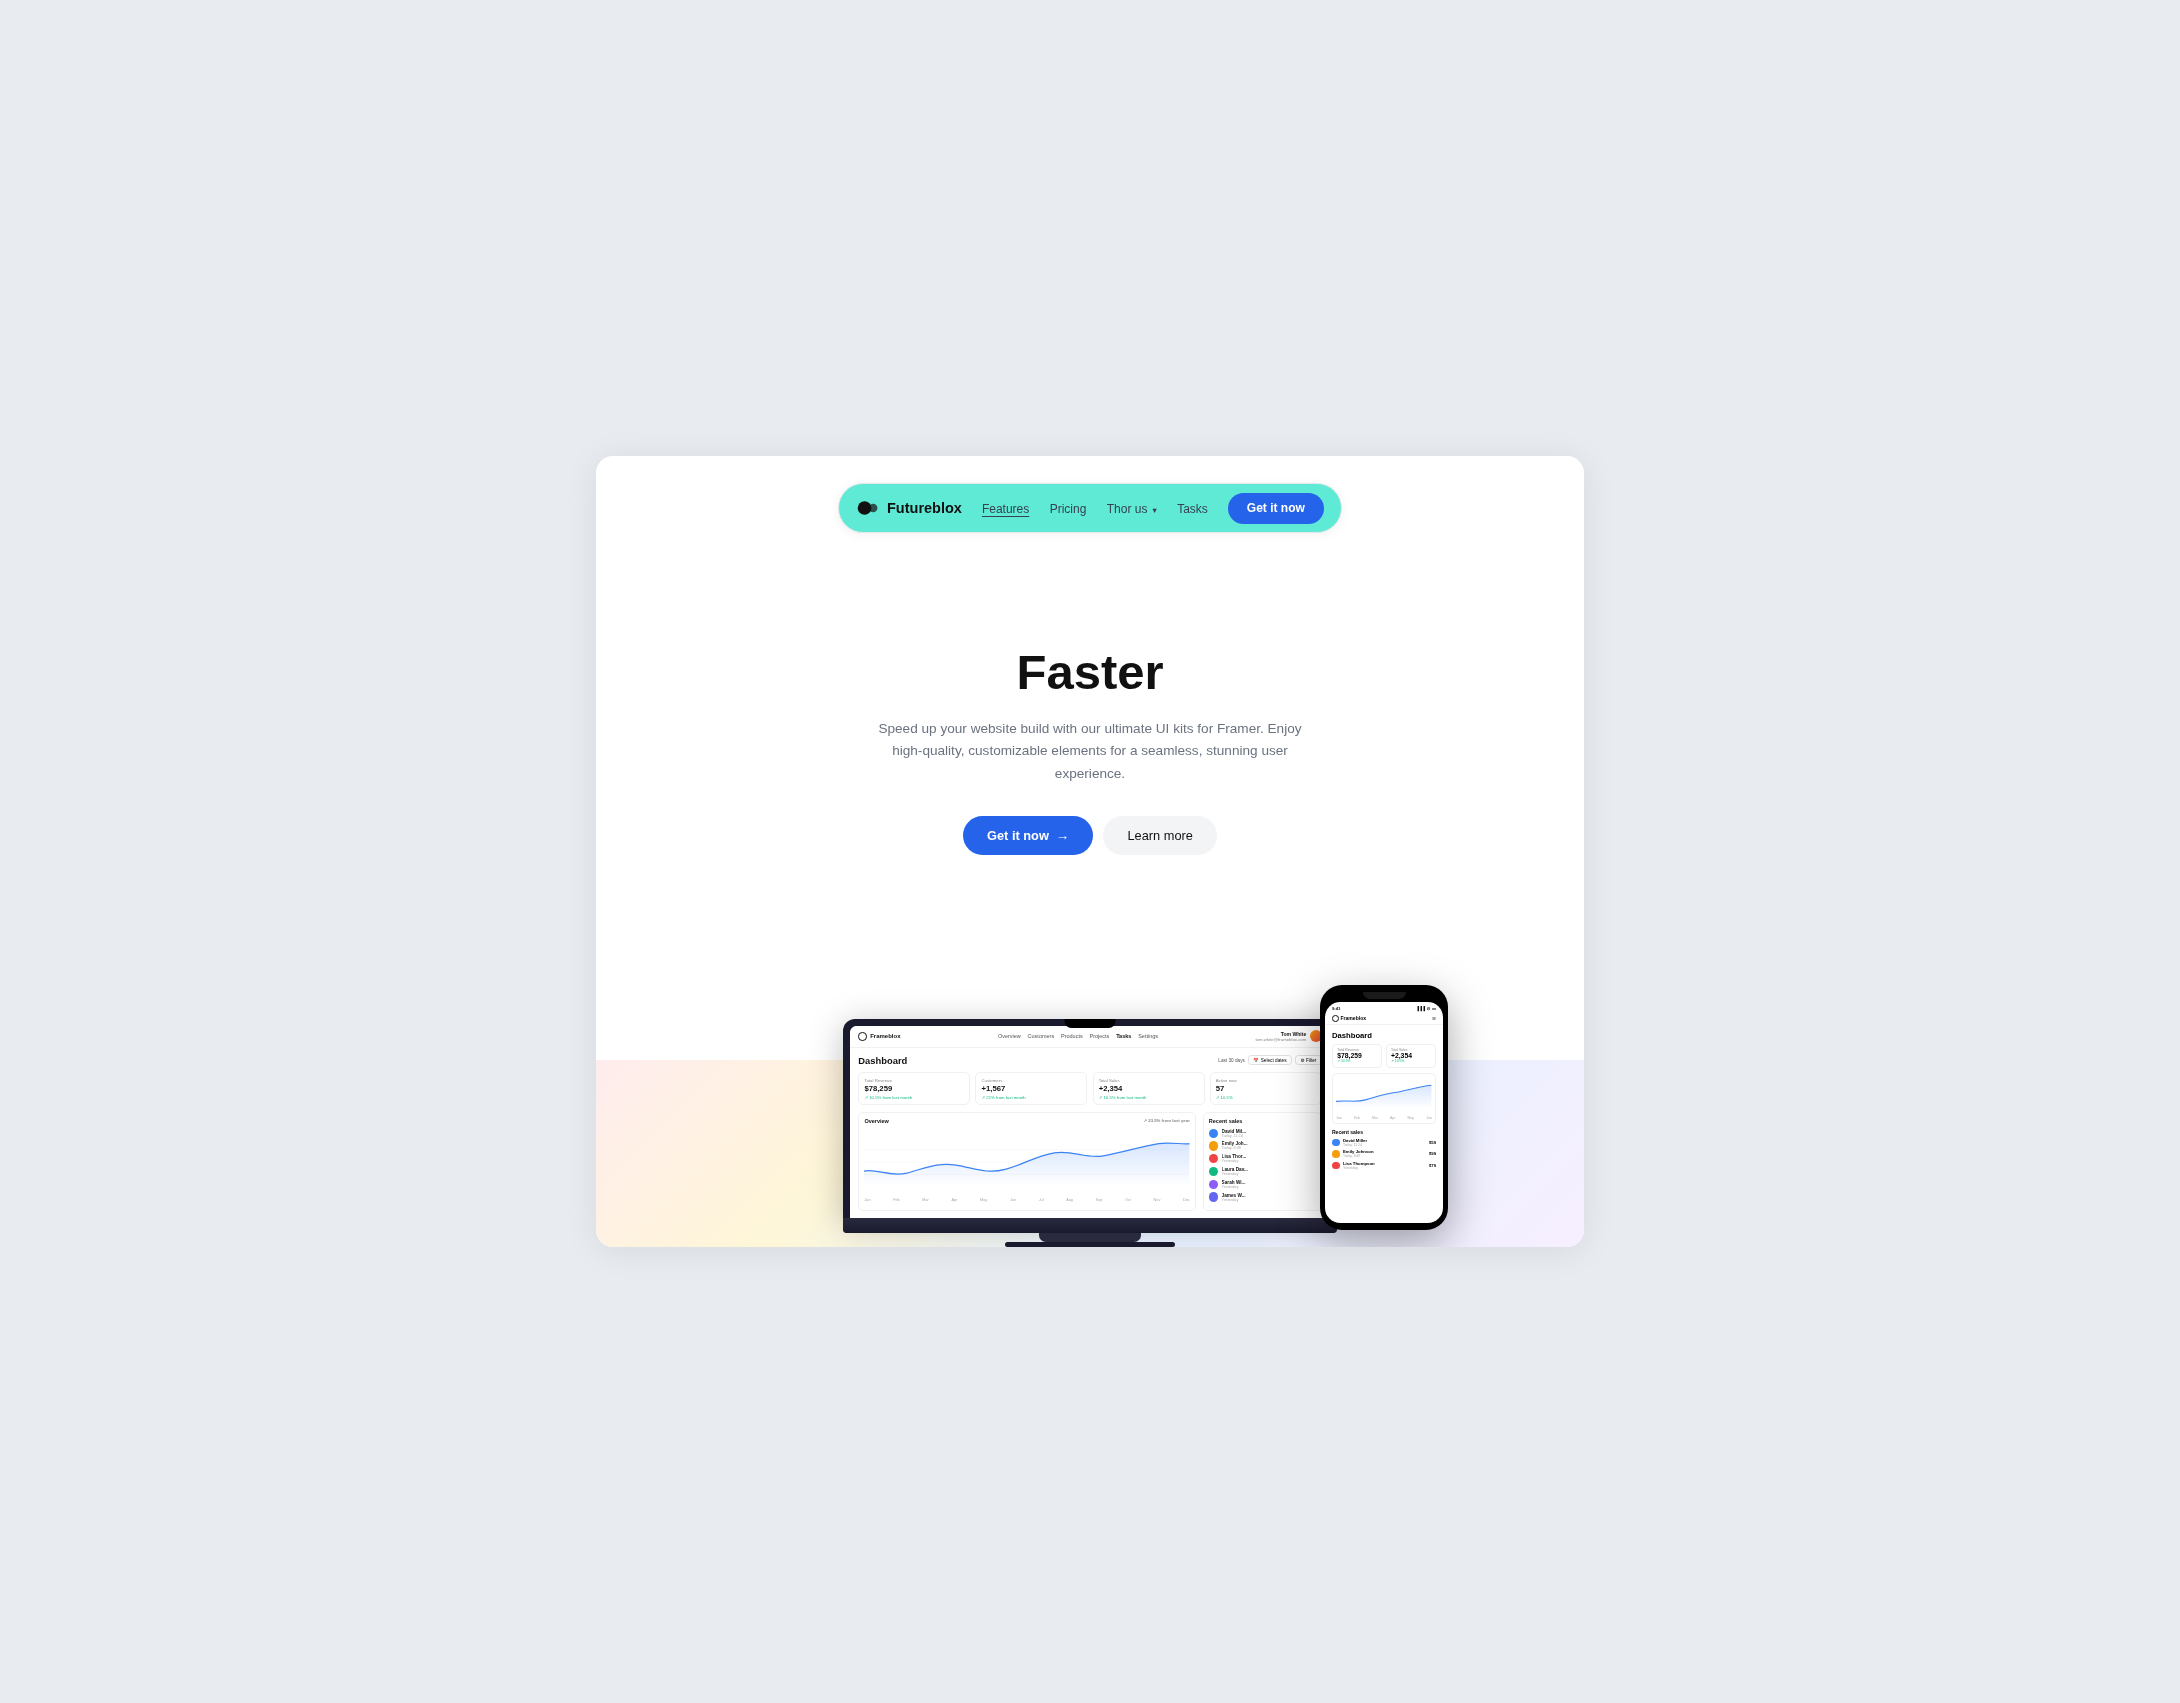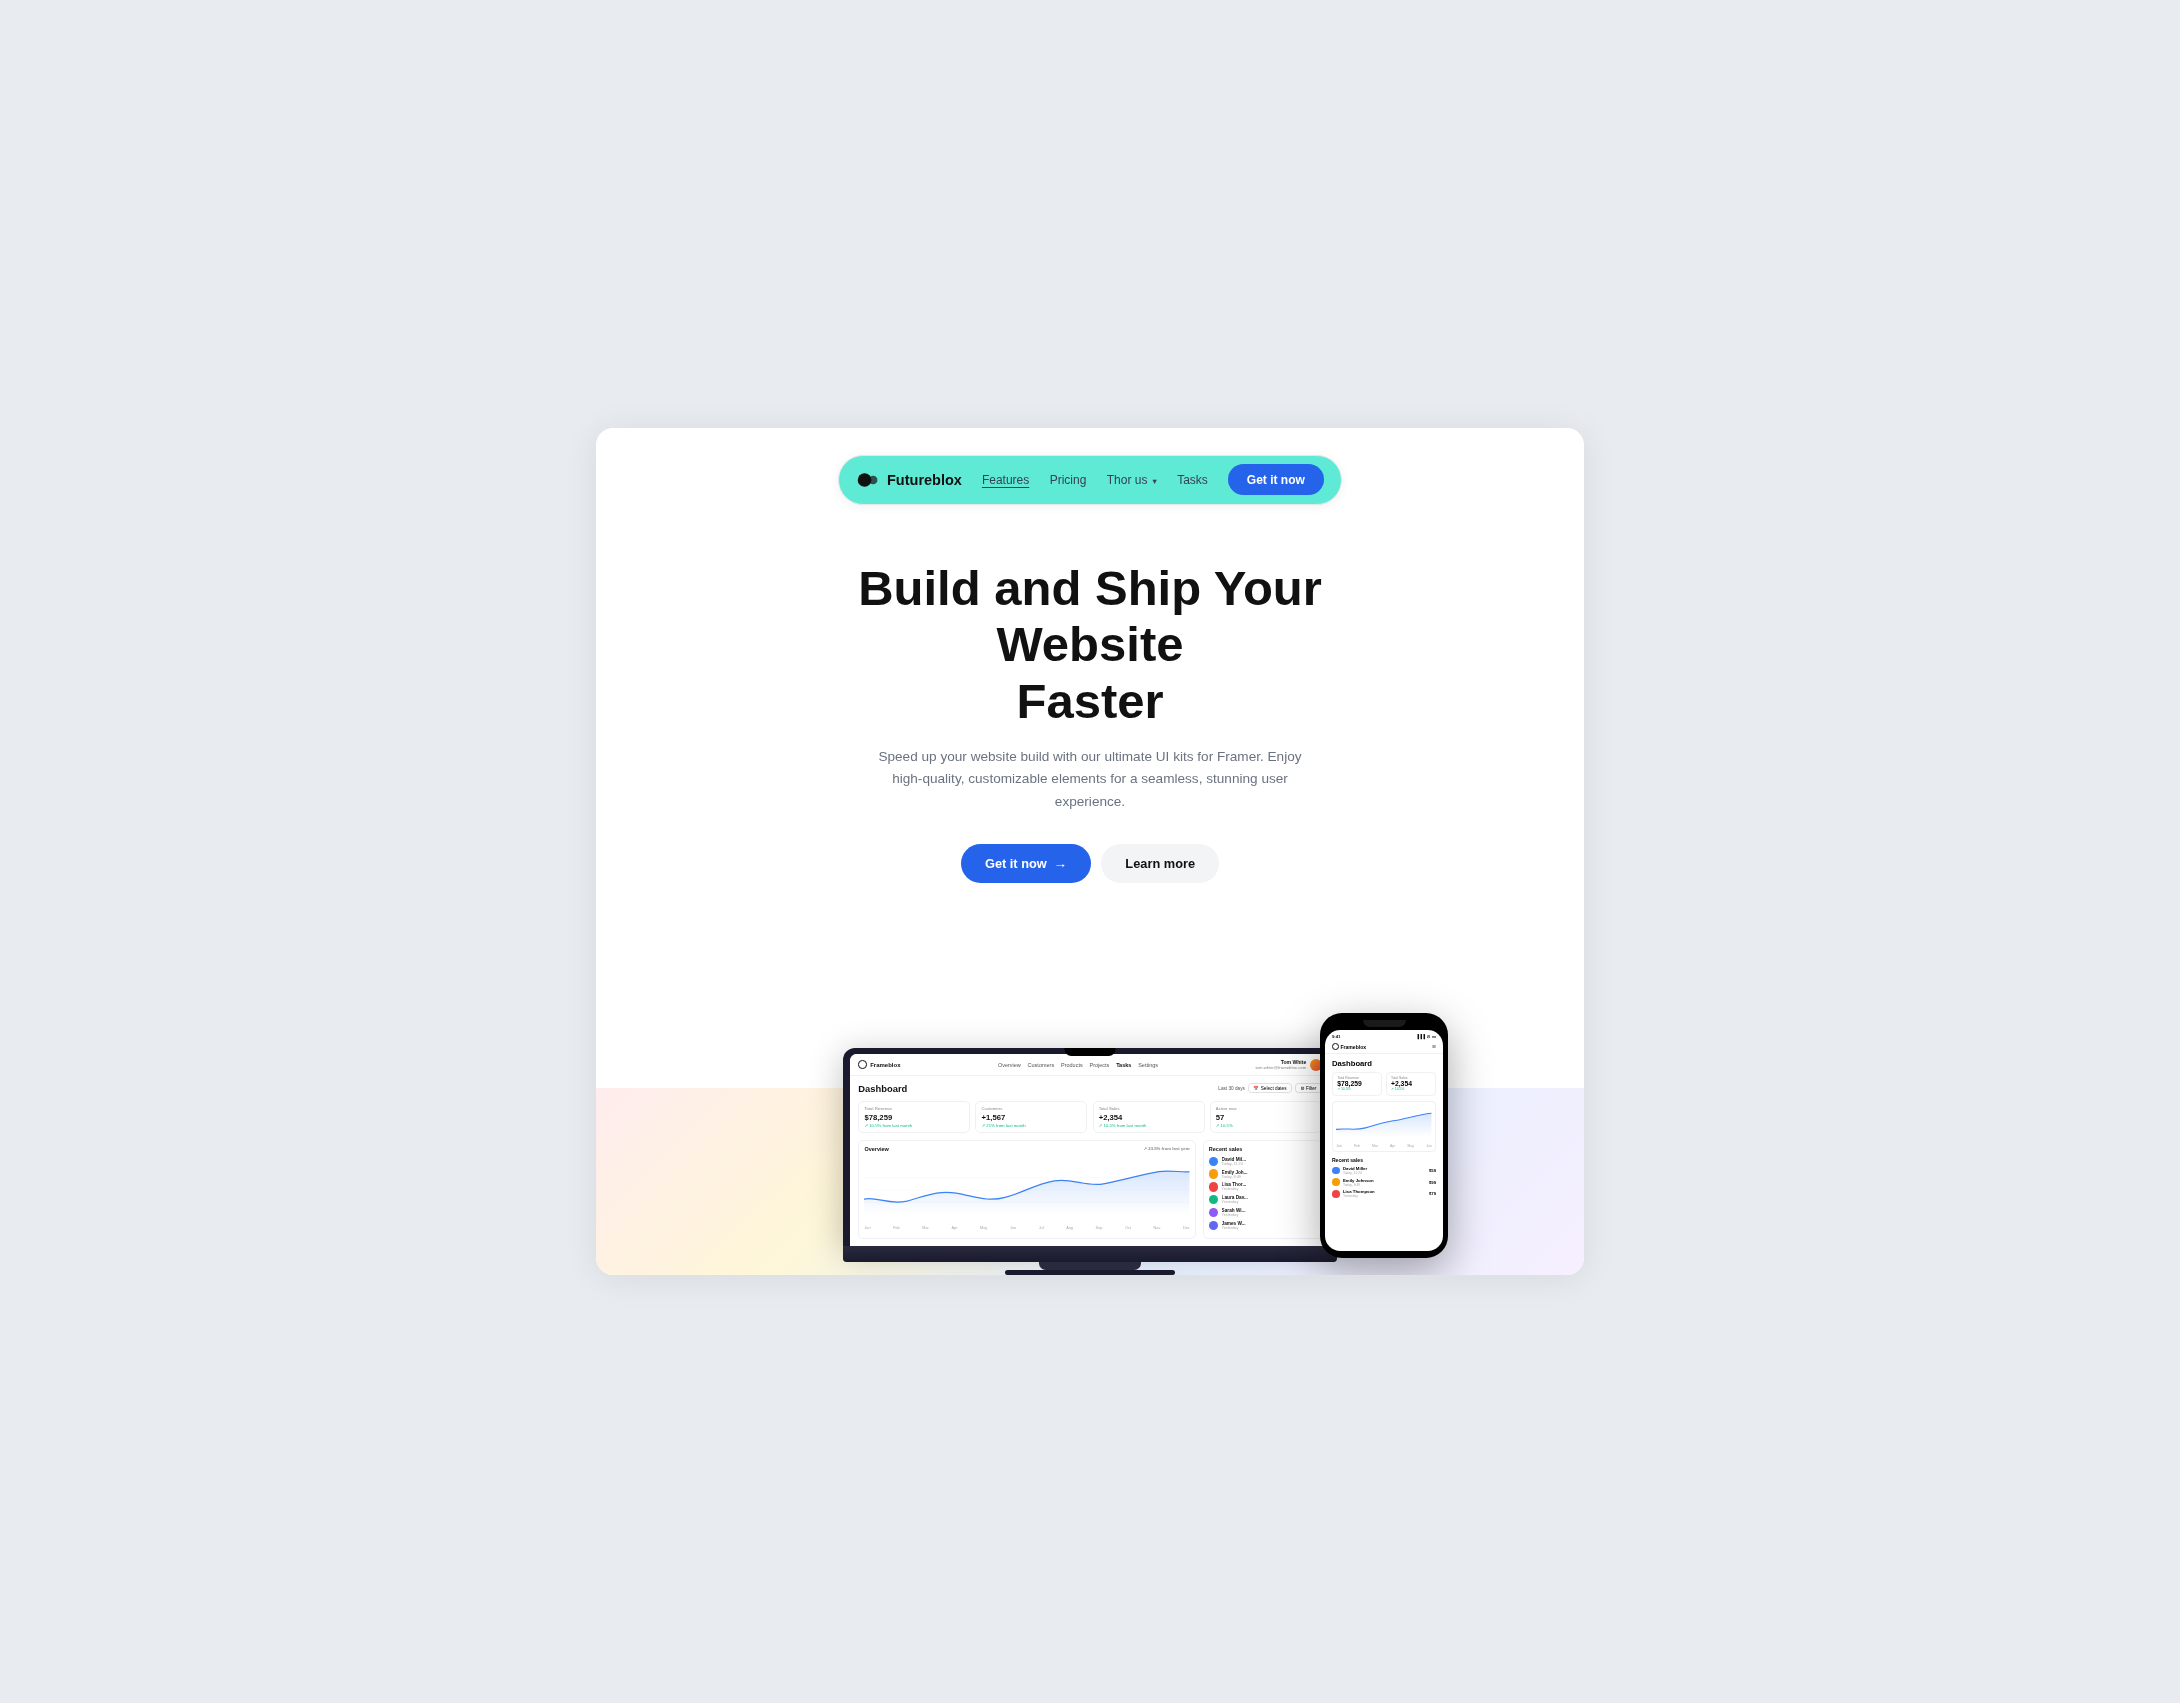--- a/index.html
+++ b/index.html
@@ -141,21 +141,21 @@
       font-size: 13.6px;
     }
 
     .btn-secondary {
       background: #f3f4f6;
       color: #111;
       border: none;
       border-radius: 25.6px;
       padding: 12px 24px;
       font-size: 12.8px;
-      font-weight: 700;
+      font-weight: 400;
       cursor: pointer;
     }
 
     
     .device-showcase {
       position: relative;
       padding: 17px 0 0;
       display: flex;
       justify-content: center;
       align-items: flex-end;
@@ -618,21 +618,21 @@
         <li>
           <a href="#">Tasks</a>
         </li>
       </ul>
       <button class="btn-cta">Get it now</button>
     </div>
   </nav>
 
   <section class="hero">
     <h1 class="hero-title">
-      <span>Build and Ship Your Website</span><br>
+      <br>
       <span>Faster</span>
     </h1>
     <p class="hero-subtitle">Speed up your website build with our ultimate UI kits for Framer. Enjoy high-quality, customizable elements for a seamless, stunning user experience.</p>
     <div class="hero-buttons">
       <button class="btn-primary">
         <span>Get it now</span>
         <span class="arrow">→</span>
       </button>
       <button class="btn-secondary">Learn more</button>
     </div>

